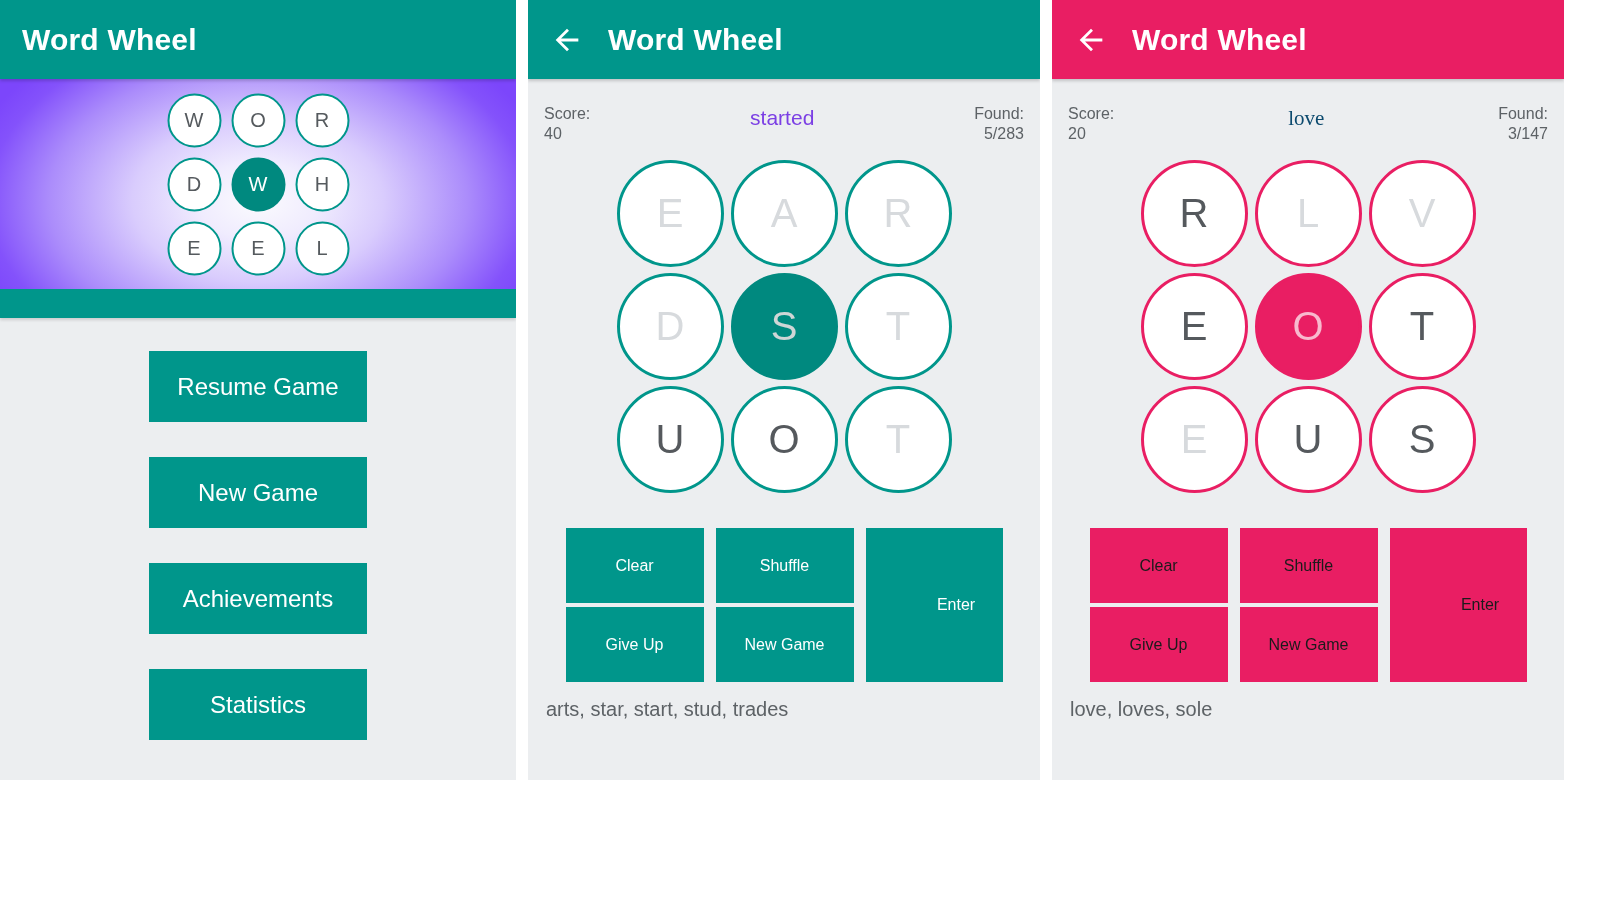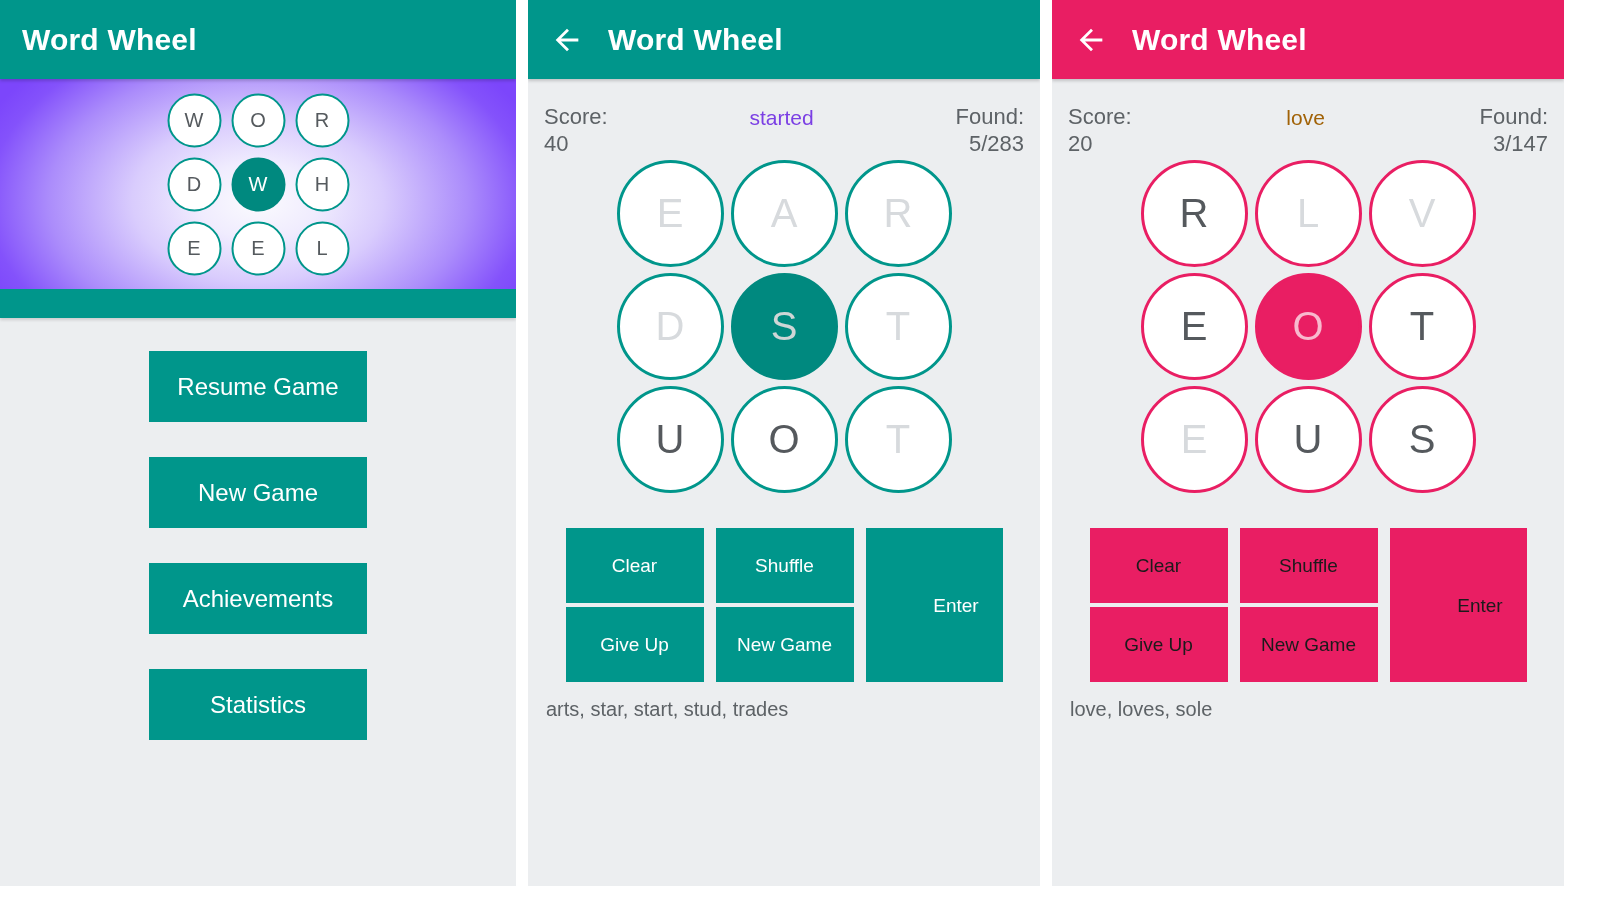--- a/index.html
+++ b/index.html
@@ -12,21 +12,21 @@
   .screens {
     position: relative;
     width: 1600px; height: 900px;
     display: flex;
     gap: 12px;
     background: #ffffff;
   }
   .phone {
     position: relative;
     width: 516px;
-    height: 886px;
+    height: 780px;
     background: #eceef0;
     overflow: hidden;
     flex: 0 0 auto;
   }
   .phone.p2 { width: 512px; }
   .phone.p3 { width: 512px; }
 
   
   .appbar {
     height: 79px;
@@ -123,37 +123,37 @@
   
   .gamebody { padding: 0 16px; }
   .statusrow {
     display: flex;
     justify-content: space-between;
     align-items: flex-start;
     padding-top: 25px;
     height: 76px;
   }
   .stat {
-    font-size: 22px;
+    font-size: 16px;
     color: #5d6266;
     line-height: 1.22;
     white-space: nowrap;
   }
   .stat.right { text-align: right; }
   .stat .val { display: block; }
   .current-word {
     font-size: 21px;
     font-weight: normal;
     flex: 1;
     text-align: center;
     padding-top: 2px;
     white-space: nowrap;
   }
   .current-word.purple { color: #7b3fe4; }
-  .current-word.pinkw  { color: #a16207; }
+  .current-word.pinkw  { color: #0c4a6e; font-family: Liberation Serif, serif; }
 
   
   .wheel {
     display: grid;
     grid-template-columns: repeat(3, 114px);
     grid-template-rows: repeat(3, 113px);
     justify-content: center;
     column-gap: 0px;
     row-gap: 0px;
     margin-top: 2px;
@@ -180,21 +180,21 @@
     margin-top: 32px;
     display: grid;
     grid-template-columns: 138px 138px 137px;
     grid-template-rows: 75px 75px;
     column-gap: 12px;
     row-gap: 4px;
     justify-content: center;
   }
   .act {
     border: none;
-    font-size: 19px;
+    font-size: 16px;
     display: flex; align-items: center; justify-content: center;
     cursor: pointer;
     font-family: "Liberation Sans", sans-serif;
     line-height: 1;
   }
   .teal .act { background: #00968b; color: #ffffff; }
   .pink .act { background: #e91e63; color: #1b1b1b; }
   .act.enter { grid-column: 3; grid-row: 1 / span 2; padding-left: 44px; }
 
   .found-list {

